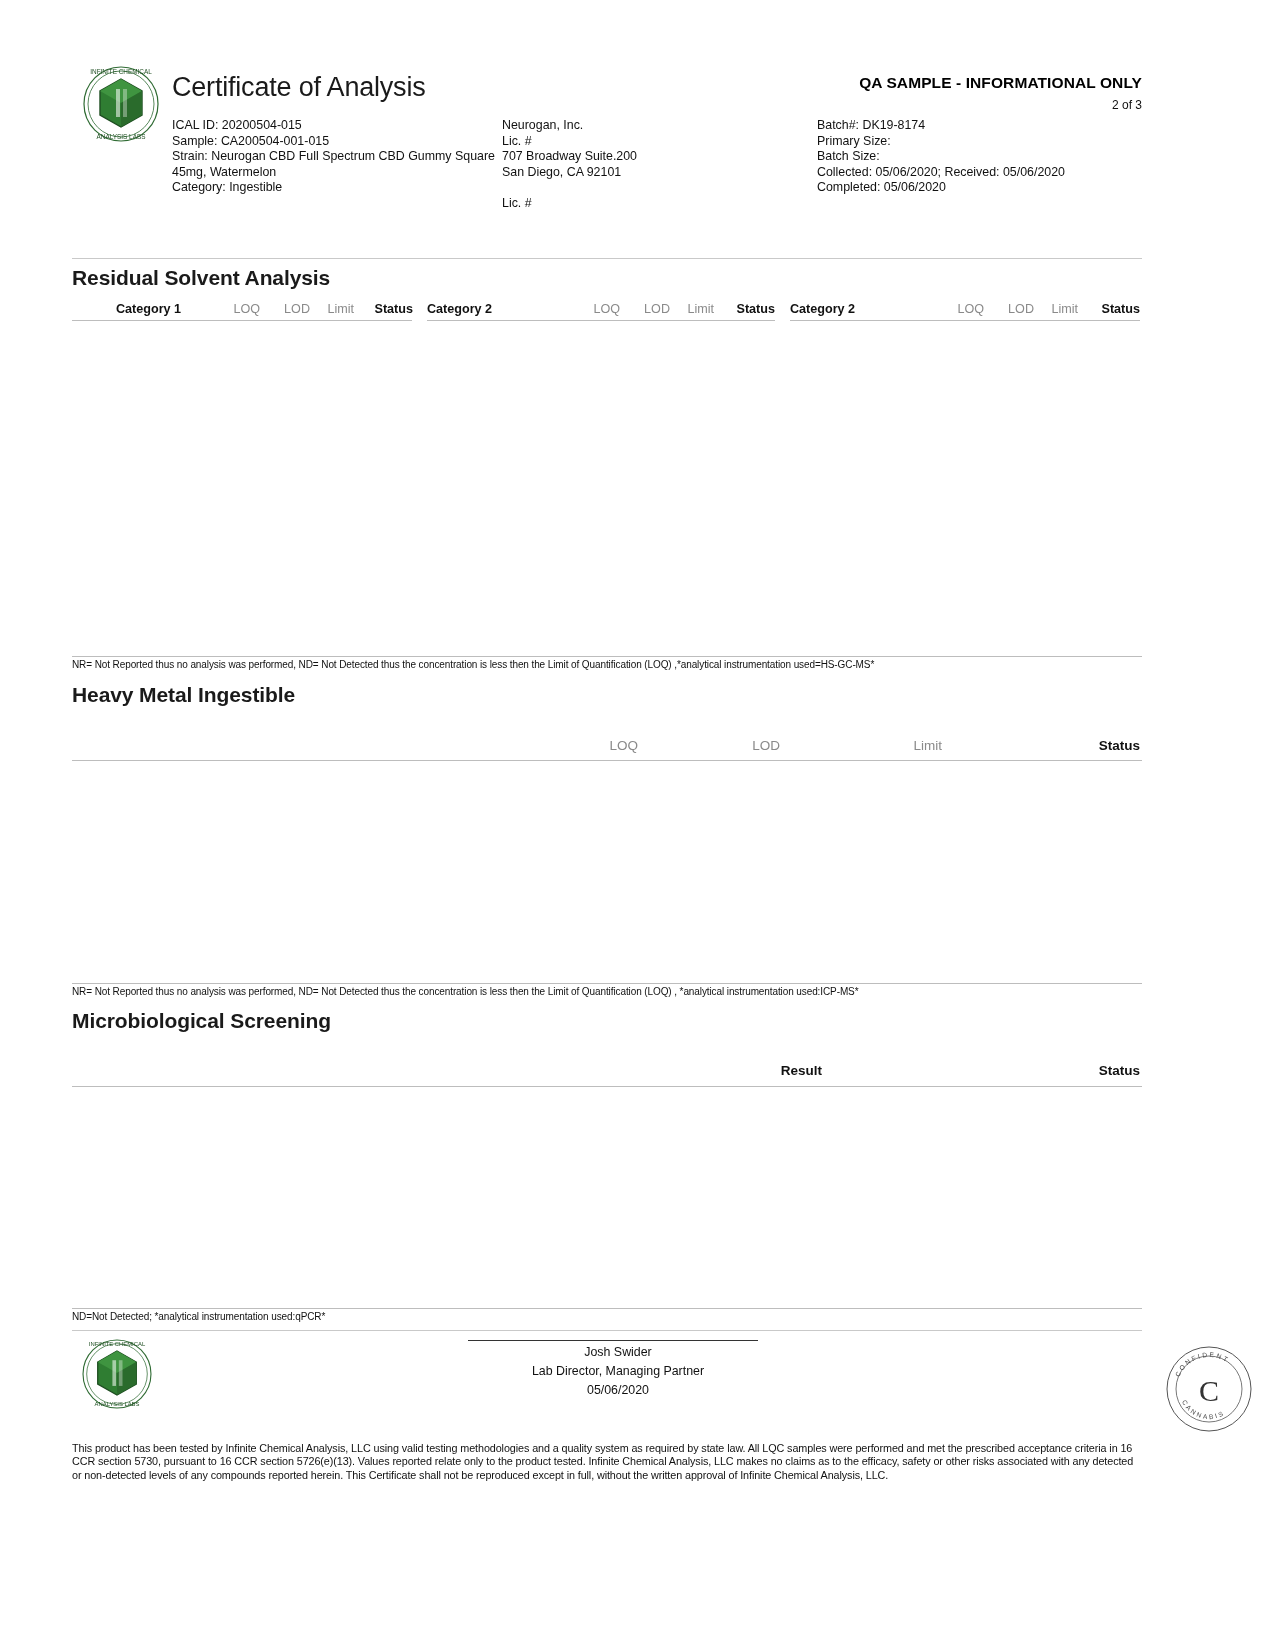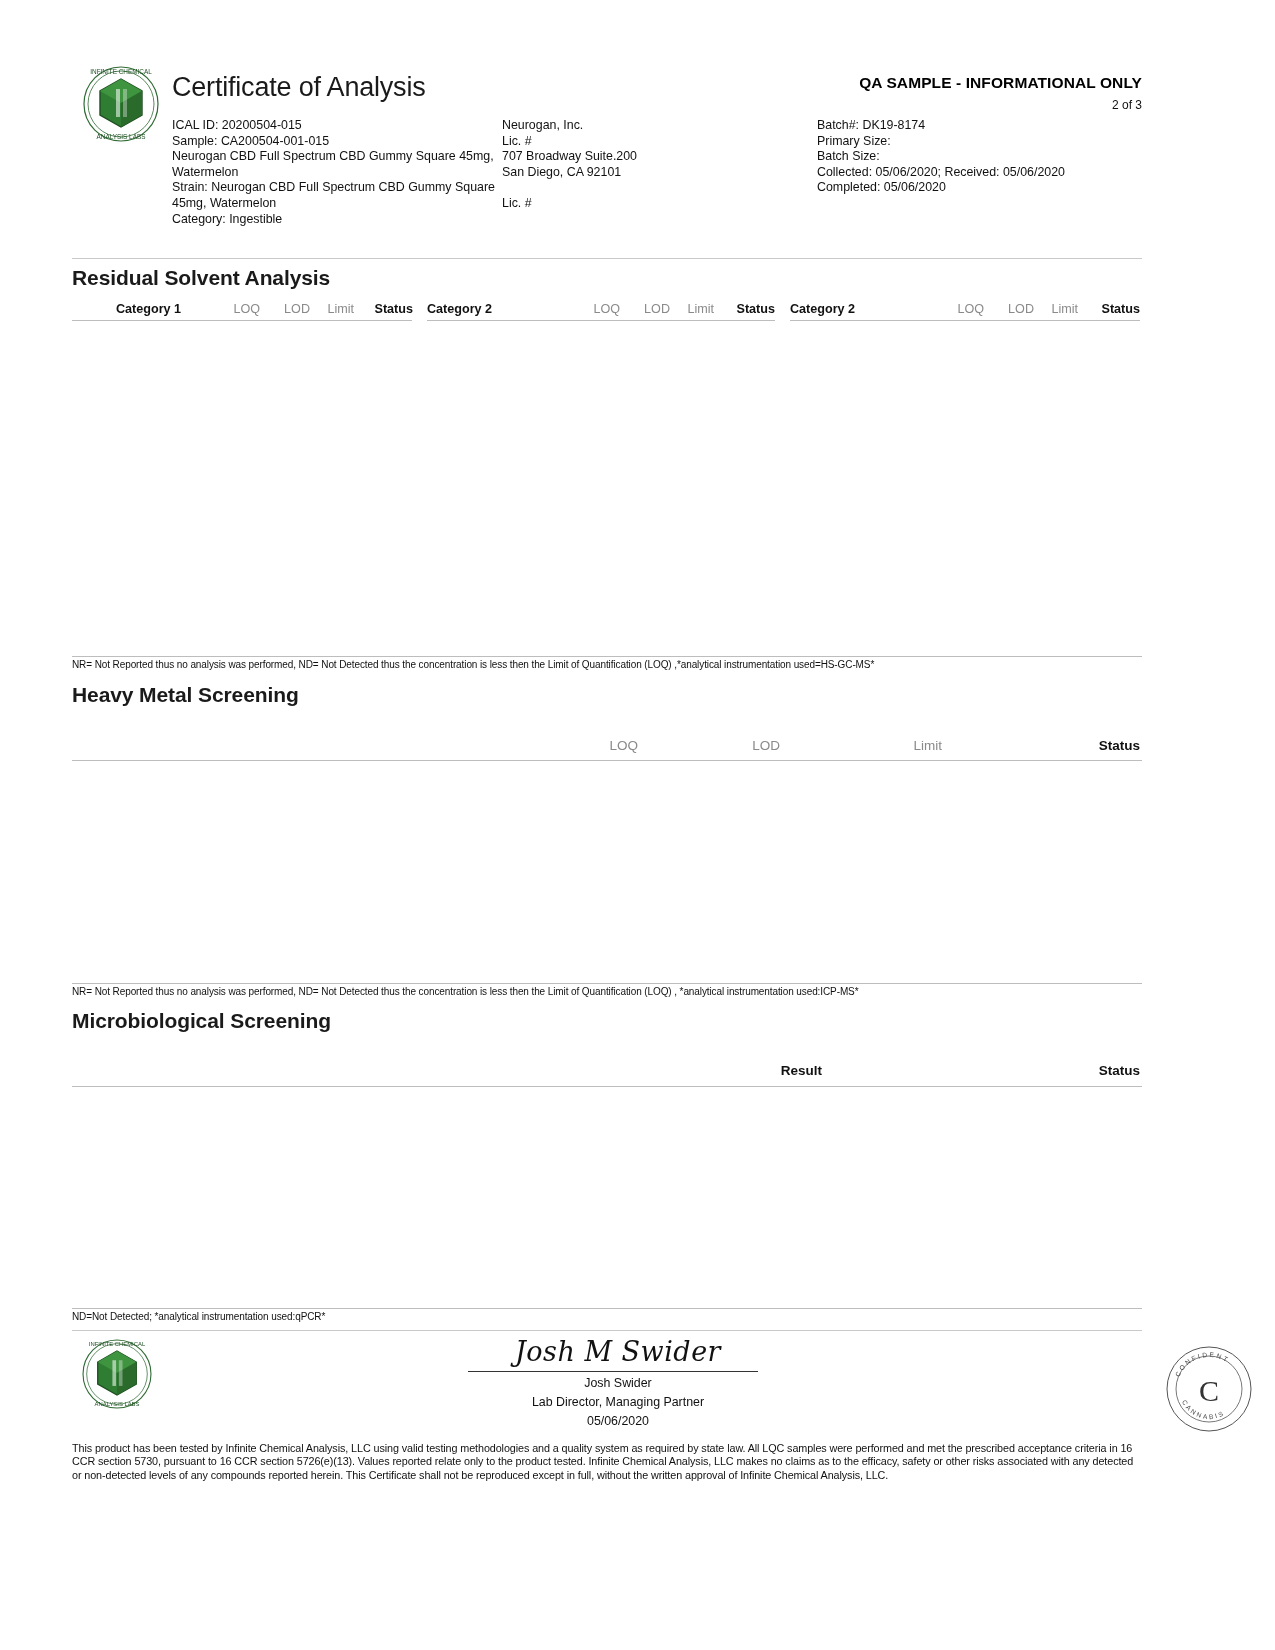--- a/index.html
+++ b/index.html
@@ -245,21 +245,20 @@
       </svg>
     </div>
 
     <div class="coa-title">Certificate of Analysis</div>
     <div class="qa-note">QA SAMPLE - INFORMATIONAL ONLY</div>
     <div class="page-num">2 of 3</div>
 
     <div class="meta-col c1">
       <div>ICAL ID: 20200504-015</div>
       <div>Sample: CA200504-001-015</div>
-      <div>Neurogan CBD Full Spectrum CBD Gummy Square 45mg, Watermelon</div>
       <div>Strain: Neurogan CBD Full Spectrum CBD Gummy Square 45mg, Watermelon</div>
       <div>Category: Ingestible</div>
     </div>
 
     <div class="meta-col c2">
       <div>Neurogan, Inc.</div>
       <div>Lic. #</div>
       <div>707 Broadway Suite.200</div>
       <div>San Diego, CA 92101</div>
       <div class="meta-gap"></div>
@@ -299,21 +298,21 @@
     <span class="col status" style="left:1084px; width:56px;">Status</span>
   </div>
 
   <div class="rule" style="left:72px; top:320px; width:340px;"></div>
   <div class="rule" style="left:427px; top:320px; width:348px;"></div>
   <div class="rule" style="left:790px; top:320px; width:350px;"></div>
 
   <div class="rule" style="left:72px; top:656px; width:1070px;"></div>
   <div class="footnote" style="top:659px;">NR= Not Reported thus no analysis was performed, ND= Not Detected thus the concentration is less then the Limit of Quantification (LOQ) ,*analytical instrumentation used=HS-GC-MS*</div>
 
-  <div class="section-title" style="top:683px;">Heavy Metal Screening</div>
+  <div class="section-title" style="top:683px;">Heavy Metal Ingestible</div>
 
   <div class="hm-head" style="left:0; top:738px; width:1275px;">
     <span class="col" style="left:548px; width:90px;">LOQ</span>
     <span class="col" style="left:690px; width:90px;">LOD</span>
     <span class="col" style="left:852px; width:90px;">Limit</span>
     <span class="col status" style="left:1050px; width:90px;">Status</span>
   </div>
   <div class="rule" style="left:72px; top:760px; width:1070px;"></div>
 
   <div class="rule" style="left:72px; top:983px; width:1070px;"></div>
@@ -341,21 +340,20 @@
       <path d="M49 38 L70 26 L70 50 L49 62 Z" fill="#2a6b2c"></path>
       <rect x="44" y="24" width="4" height="28" fill="#ffffff" opacity="0.55"></rect>
       <rect x="51" y="24" width="4" height="28" fill="#ffffff" opacity="0.35"></rect>
       <text x="49" y="9" font-size="6.4" fill="#1d4d20" text-anchor="middle" font-family="Liberation Sans, sans-serif">INFINITE CHEMICAL</text>
       <text x="49" y="74" font-size="6.4" fill="#1d4d20" text-anchor="middle" font-family="Liberation Sans, sans-serif">ANALYSIS LABS</text>
     </svg>
   </div>
 
 
   <div class="sig-block">
-    <div class="sig-name-script">Josh M Swider</div>
     <div class="sig-line"></div>
     <div class="sig-title">Josh Swider</div>
     <div class="sig-title">Lab Director, Managing Partner</div>
     <div class="sig-title">05/06/2020</div>
   </div>
 
 
   <div class="cc-seal">
     <svg width="88" height="88" viewBox="0 0 88 88" xmlns="http://www.w3.org/2000/svg">
       <circle cx="44" cy="44" r="42" fill="none" stroke="#555" stroke-width="1"></circle>

